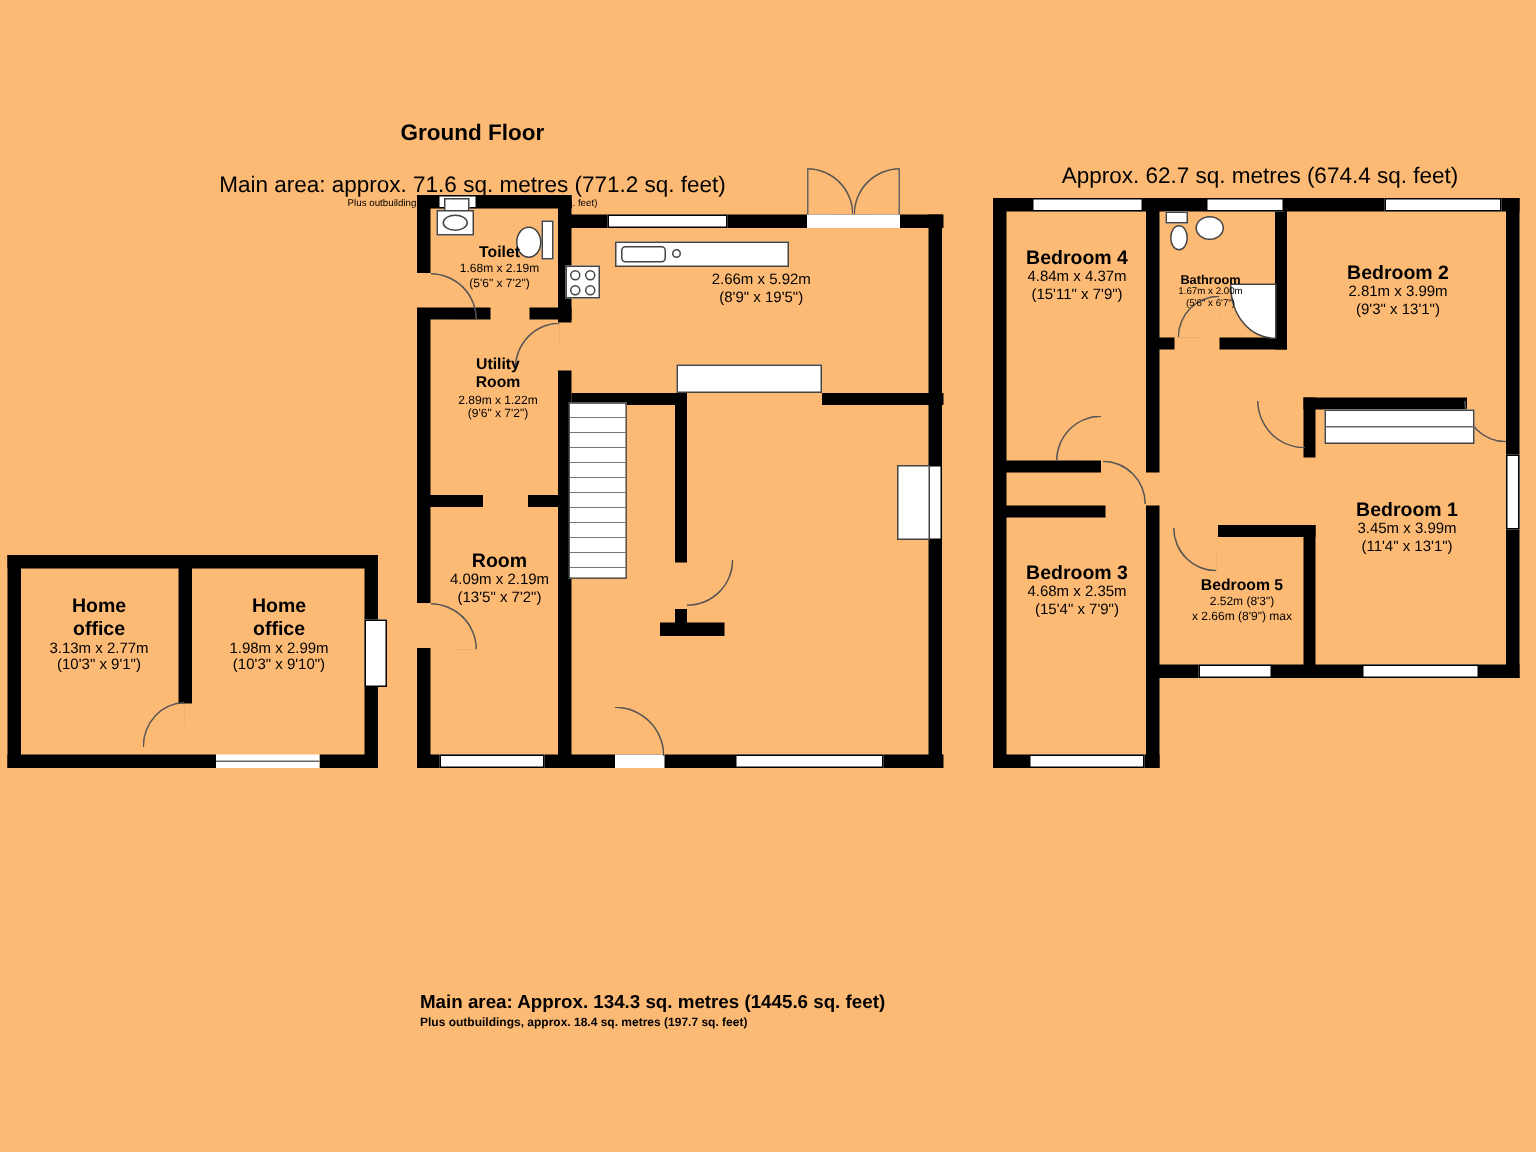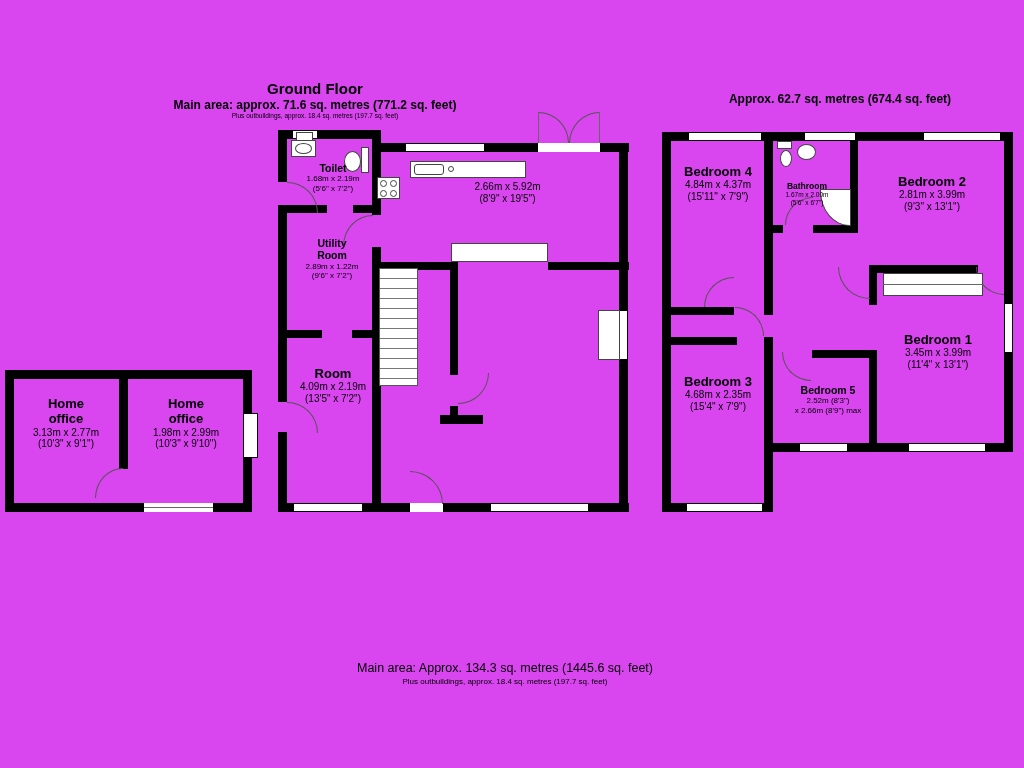--- a/index.html
+++ b/index.html
@@ -1,16 +1,16 @@
 <!DOCTYPE html>
 <html><head>
 <meta charset="utf-8">
 <style>
   html,body{margin:0;padding:0;background:#ffffff;}
-  #plan{position:relative;width:1024px;height:768px;background:#d946ef;overflow:hidden;
+  #plan{position:relative;width:1024px;height:768px;background:#fdba74;overflow:hidden;
         font-family:"Liberation Sans", sans-serif;color:#000;}
   .w{position:absolute;background:#000;}
   .win{position:absolute;background:#fff;border:1px solid #000;box-sizing:border-box;}
   .gap{position:absolute;background:#fff;}
   .thin{position:absolute;background:#666;}
   .outline{position:absolute;border:1px solid #444;box-sizing:border-box;background:#fff;}
   .arc{position:absolute;border:1px solid #555;box-sizing:border-box;background:transparent;}
   .arc.tl{border-right:none;border-bottom:none;border-top-left-radius:100%;}
   .arc.tr{border-left:none;border-bottom:none;border-top-right-radius:100%;}
   .arc.bl{border-right:none;border-top:none;border-bottom-left-radius:100%;}
@@ -21,23 +21,23 @@
   .dot{position:absolute;border:1px solid #444;border-radius:50%;box-sizing:border-box;background:#fff;}
   .lbl{position:absolute;text-align:center;line-height:1.18;}
   .lbl .rn{font-weight:bold;font-size:13px;margin:0 auto;}
   .lbl .rd{font-size:10px;white-space:nowrap;}
   .lbl.sm .rn{font-size:10.5px;}
   .lbl.sm .rd{font-size:8px;}
   .lbl.xs .rn{font-size:8.5px;}
   .lbl.xs .rd{font-size:6.5px;}
   .hdr{position:absolute;text-align:center;}
   .hdr .t{font-weight:bold;font-size:15px;}
-  .hdr .s1{font-size:12px;margin-top:1px;font-weight:bold;}
+  .hdr .s1{font-size:15px;margin-top:18px;}
   .hdr .s2{font-size:6.5px;}
-  .ftr{position:absolute;text-align:center;}
+  .ftr{position:absolute;font-weight:bold;}
   .ftr .f1{font-size:12.5px;}
   .ftr .f2{font-size:8px;margin-top:2px;}
 </style>
 </head>
 <body>
 
 <div id="plan">
 
   <div class="hdr" style="left:140px;top:80px;width:350px;">
     <div class="t">Ground Floor</div>

